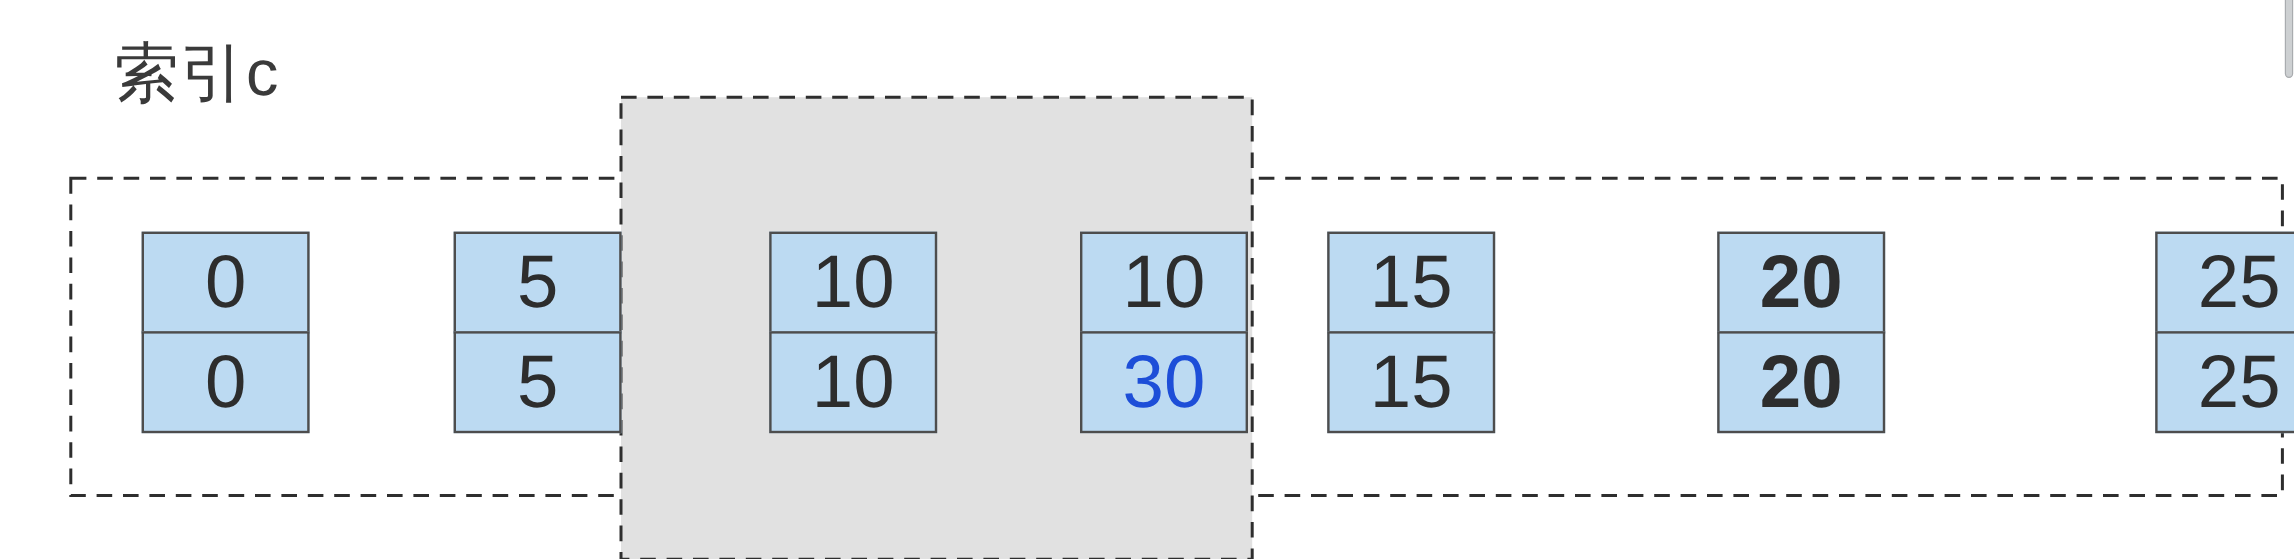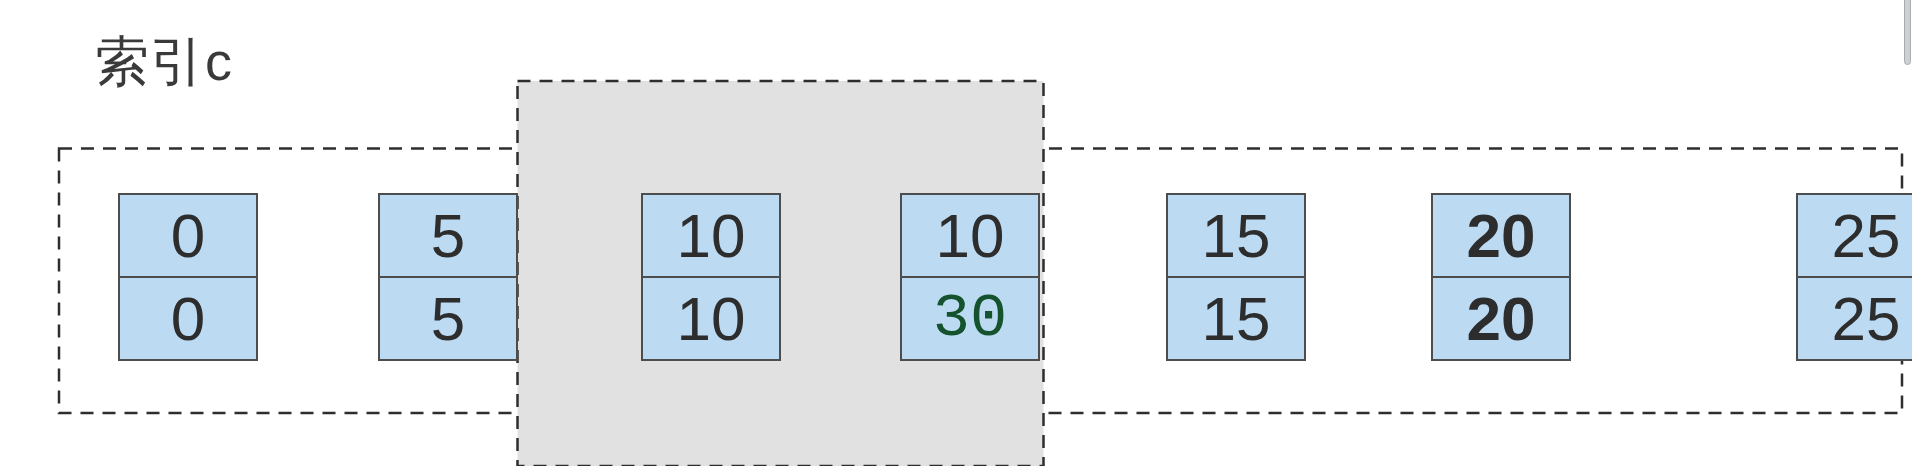--- a/index.html
+++ b/index.html
@@ -88,23 +88,23 @@
       <div class="pair" style="left: 378px;">
         <div class="cell top" style="background: rgb(188, 218, 242); border-color: rgb(77, 77, 77); color: rgb(45, 45, 45);">5</div>
         <div class="cell bottom" style="background: rgb(188, 218, 242); border-color: rgb(77, 77, 77); color: rgb(45, 45, 45);">5</div>
       </div>
       <div class="pair" style="left: 641px;">
         <div class="cell top" style="background: rgb(188, 218, 242); border-color: rgb(77, 77, 77); color: rgb(45, 45, 45);">10</div>
         <div class="cell bottom" style="background: rgb(188, 218, 242); border-color: rgb(77, 77, 77); color: rgb(45, 45, 45);">10</div>
       </div>
       <div class="pair" style="left: 900px;">
         <div class="cell top" style="background: rgb(188, 218, 242); border-color: rgb(77, 77, 77); color: rgb(45, 45, 45);">10</div>
-        <div class="cell bottom" style="background: rgb(188, 218, 242); border-color: rgb(77, 77, 77); color: #14532d; font-family: Liberation Mono, monospace;">30</div>
+        <div class="cell bottom" style="background: rgb(188, 218, 242); border-color: rgb(77, 77, 77); color: #1d4ed8;">30</div>
       </div>
-      <div class="pair" style="left: 1166px;">
+      <div class="pair" style="left: 1106px;">
         <div class="cell top" style="background: rgb(188, 218, 242); border-color: rgb(77, 77, 77); color: rgb(45, 45, 45);">15</div>
         <div class="cell bottom" style="background: rgb(188, 218, 242); border-color: rgb(77, 77, 77); color: rgb(45, 45, 45);">15</div>
       </div>
       <div class="pair" style="left: 1431px; font-weight: bold;">
         <div class="cell top" style="background: rgb(188, 218, 242); border-color: rgb(77, 77, 77); color: rgb(45, 45, 45);">20</div>
         <div class="cell bottom" style="background: rgb(188, 218, 242); border-color: rgb(77, 77, 77); color: rgb(45, 45, 45);">20</div>
       </div>
       <div class="pair" style="left: 1796px;">
         <div class="cell top" style="background: rgb(188, 218, 242); border-color: rgb(77, 77, 77); color: rgb(45, 45, 45);">25</div>
         <div class="cell bottom" style="background: rgb(188, 218, 242); border-color: rgb(77, 77, 77); color: rgb(45, 45, 45);">25</div>

